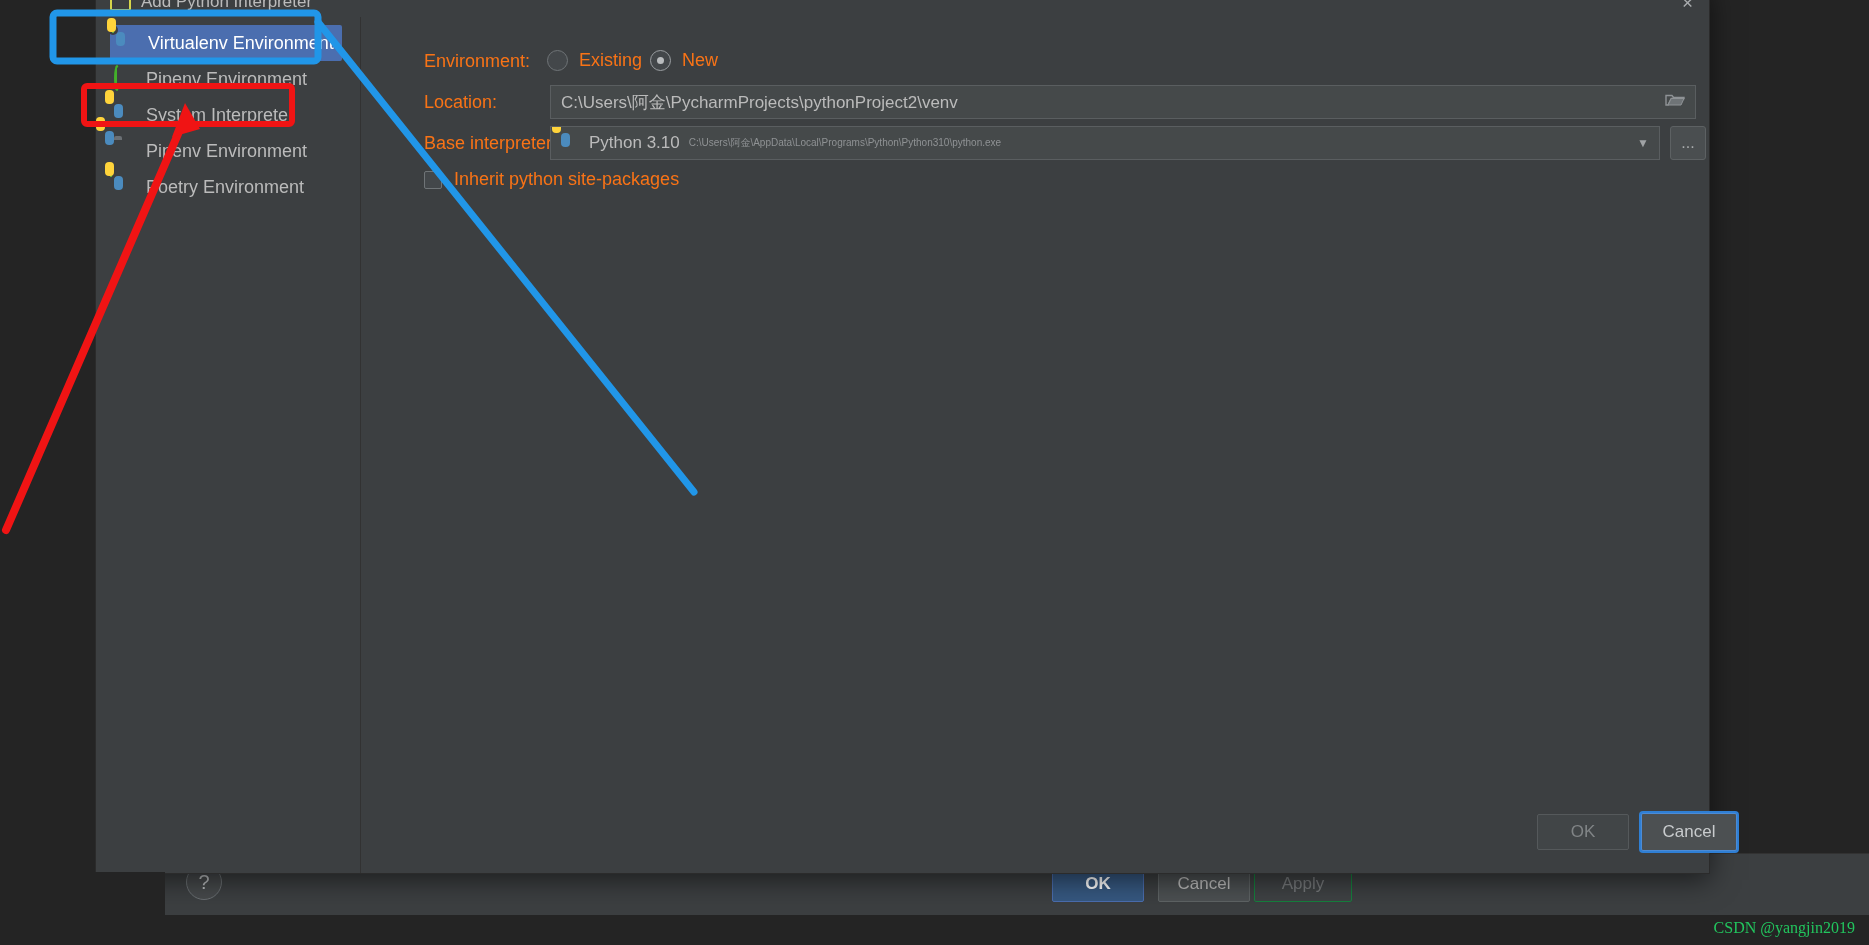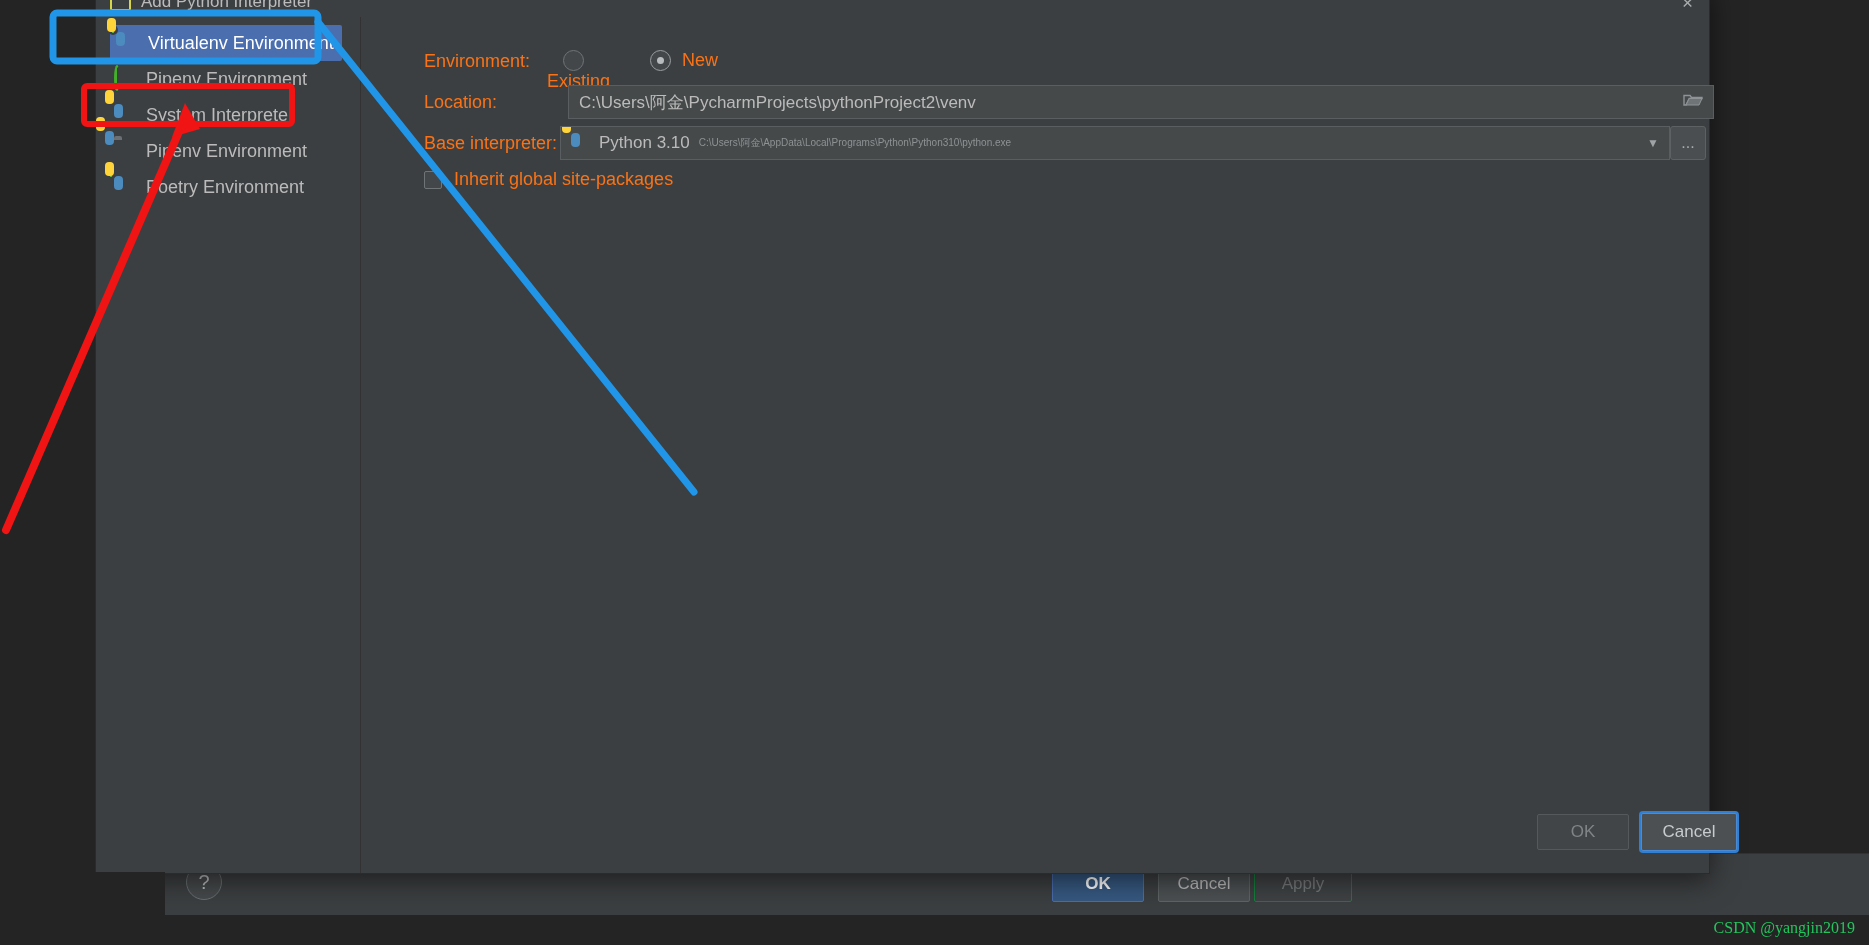--- a/index.html
+++ b/index.html
@@ -94,21 +94,21 @@
   .lbl{color:#f97316;font-size:18px;}
   .radio{
     width:19px;height:19px;border-radius:50%;border:1px solid #6f7477;background:#43474a;
     display:inline-flex;align-items:center;justify-content:center;margin-right:11px;cursor:pointer;flex:none;
   }
   .radio.on{border-color:#9a9ea1;}
   .radio.on i{width:7px;height:7px;border-radius:50%;background:#b9bcbe;display:block;}
   .field{
     box-sizing:border-box;height:34px;background:#45494a;border:1px solid #5a5e60;
     color:#bbbbbb;font-size:17px;display:flex;align-items:center;padding:0 10px;
-    white-space:nowrap;overflow:hidden;margin-left:18px;
+    white-space:nowrap;overflow:hidden;
   }
   .field .dim{color:#8f9294;font-size:10px;margin-left:9px;}
   .sq-btn{
     box-sizing:border-box;height:34px;width:36px;background:#4a4e50;border:1px solid #5d6163;
     display:flex;align-items:center;justify-content:center;color:#a9acae;cursor:pointer;border-radius:3px;
   }
   .chk{
     width:18px;height:18px;box-sizing:border-box;border:1px solid #6f7477;background:#43474a;
     margin-right:12px;cursor:pointer;flex:none;border-radius:2px;
   }
@@ -191,21 +191,21 @@
       </span>
       <span>Poetry Environment</span>
     </div>
   </div>
 
   <div id="panel">
 
     <div class="row" style="left:62px;top:34px;">
       <span class="lbl">Environment:</span>
     </div>
-    <div class="row" style="left:185px;top:33px;flex-direction:column;">
+    <div class="row" style="left:185px;top:33px;">
       <span class="radio"></span>
       <span class="lbl">Existing</span>
     </div>
     <div class="row" style="left:288px;top:33px;">
       <span class="radio on">
           <i></i>
         </span>
       <span class="lbl">New</span>
     </div>
 
@@ -218,35 +218,35 @@
         <svg width="20" height="16" viewBox="0 0 20 16" aria-hidden="true">
           <path d="M1 3.5h6l1.6 2H19v1H6.2L3 13H1z" fill="none" stroke="#8f9396" stroke-width="1.4"></path>
           <path d="M3 13l3.2-6.5H19L16 13z" fill="#6f7477" stroke="#8f9396" stroke-width="1"></path>
         </svg>
       </span>
     </div>
 
     <div class="row" style="left:62px;top:116px;">
       <span class="lbl">Base interpreter:</span>
     </div>
-    <div class="field" style="position:absolute;left:180px;top:109px;width:1110px;">
+    <div class="field" style="position:absolute;left:188px;top:109px;width:1110px;">
       <span class="side-ico" style="width:20px;height:20px;margin-right:8px;">
         <span class="pylogo" style="width:18px;height:18px;"></span>
       </span>
       <span>Python 3.10</span>
       <span class="dim">C:\Users\阿金\AppData\Local\Programs\Python\Python310\python.exe</span>
       <span style="margin-left:auto;font-size:12px;color:#a0a3a5;">▼</span>
     </div>
     <div class="sq-btn" style="position:absolute;left:1308px;top:109px;">
       <span>...</span>
     </div>
 
     <div class="row" style="left:62px;top:152px;">
       <span class="chk"></span>
-      <span class="lbl">Inherit global site-packages</span>
+      <span class="lbl">Inherit python site-packages</span>
     </div>
   </div>
 
   <div class="btn" id="dlg-ok">OK</div>
   <div class="btn" id="dlg-cancel">Cancel</div>
 </div>
 
 <div id="left-dark"></div>
 <div id="bottom-dark"></div>
 <div id="strip-dark"></div>

